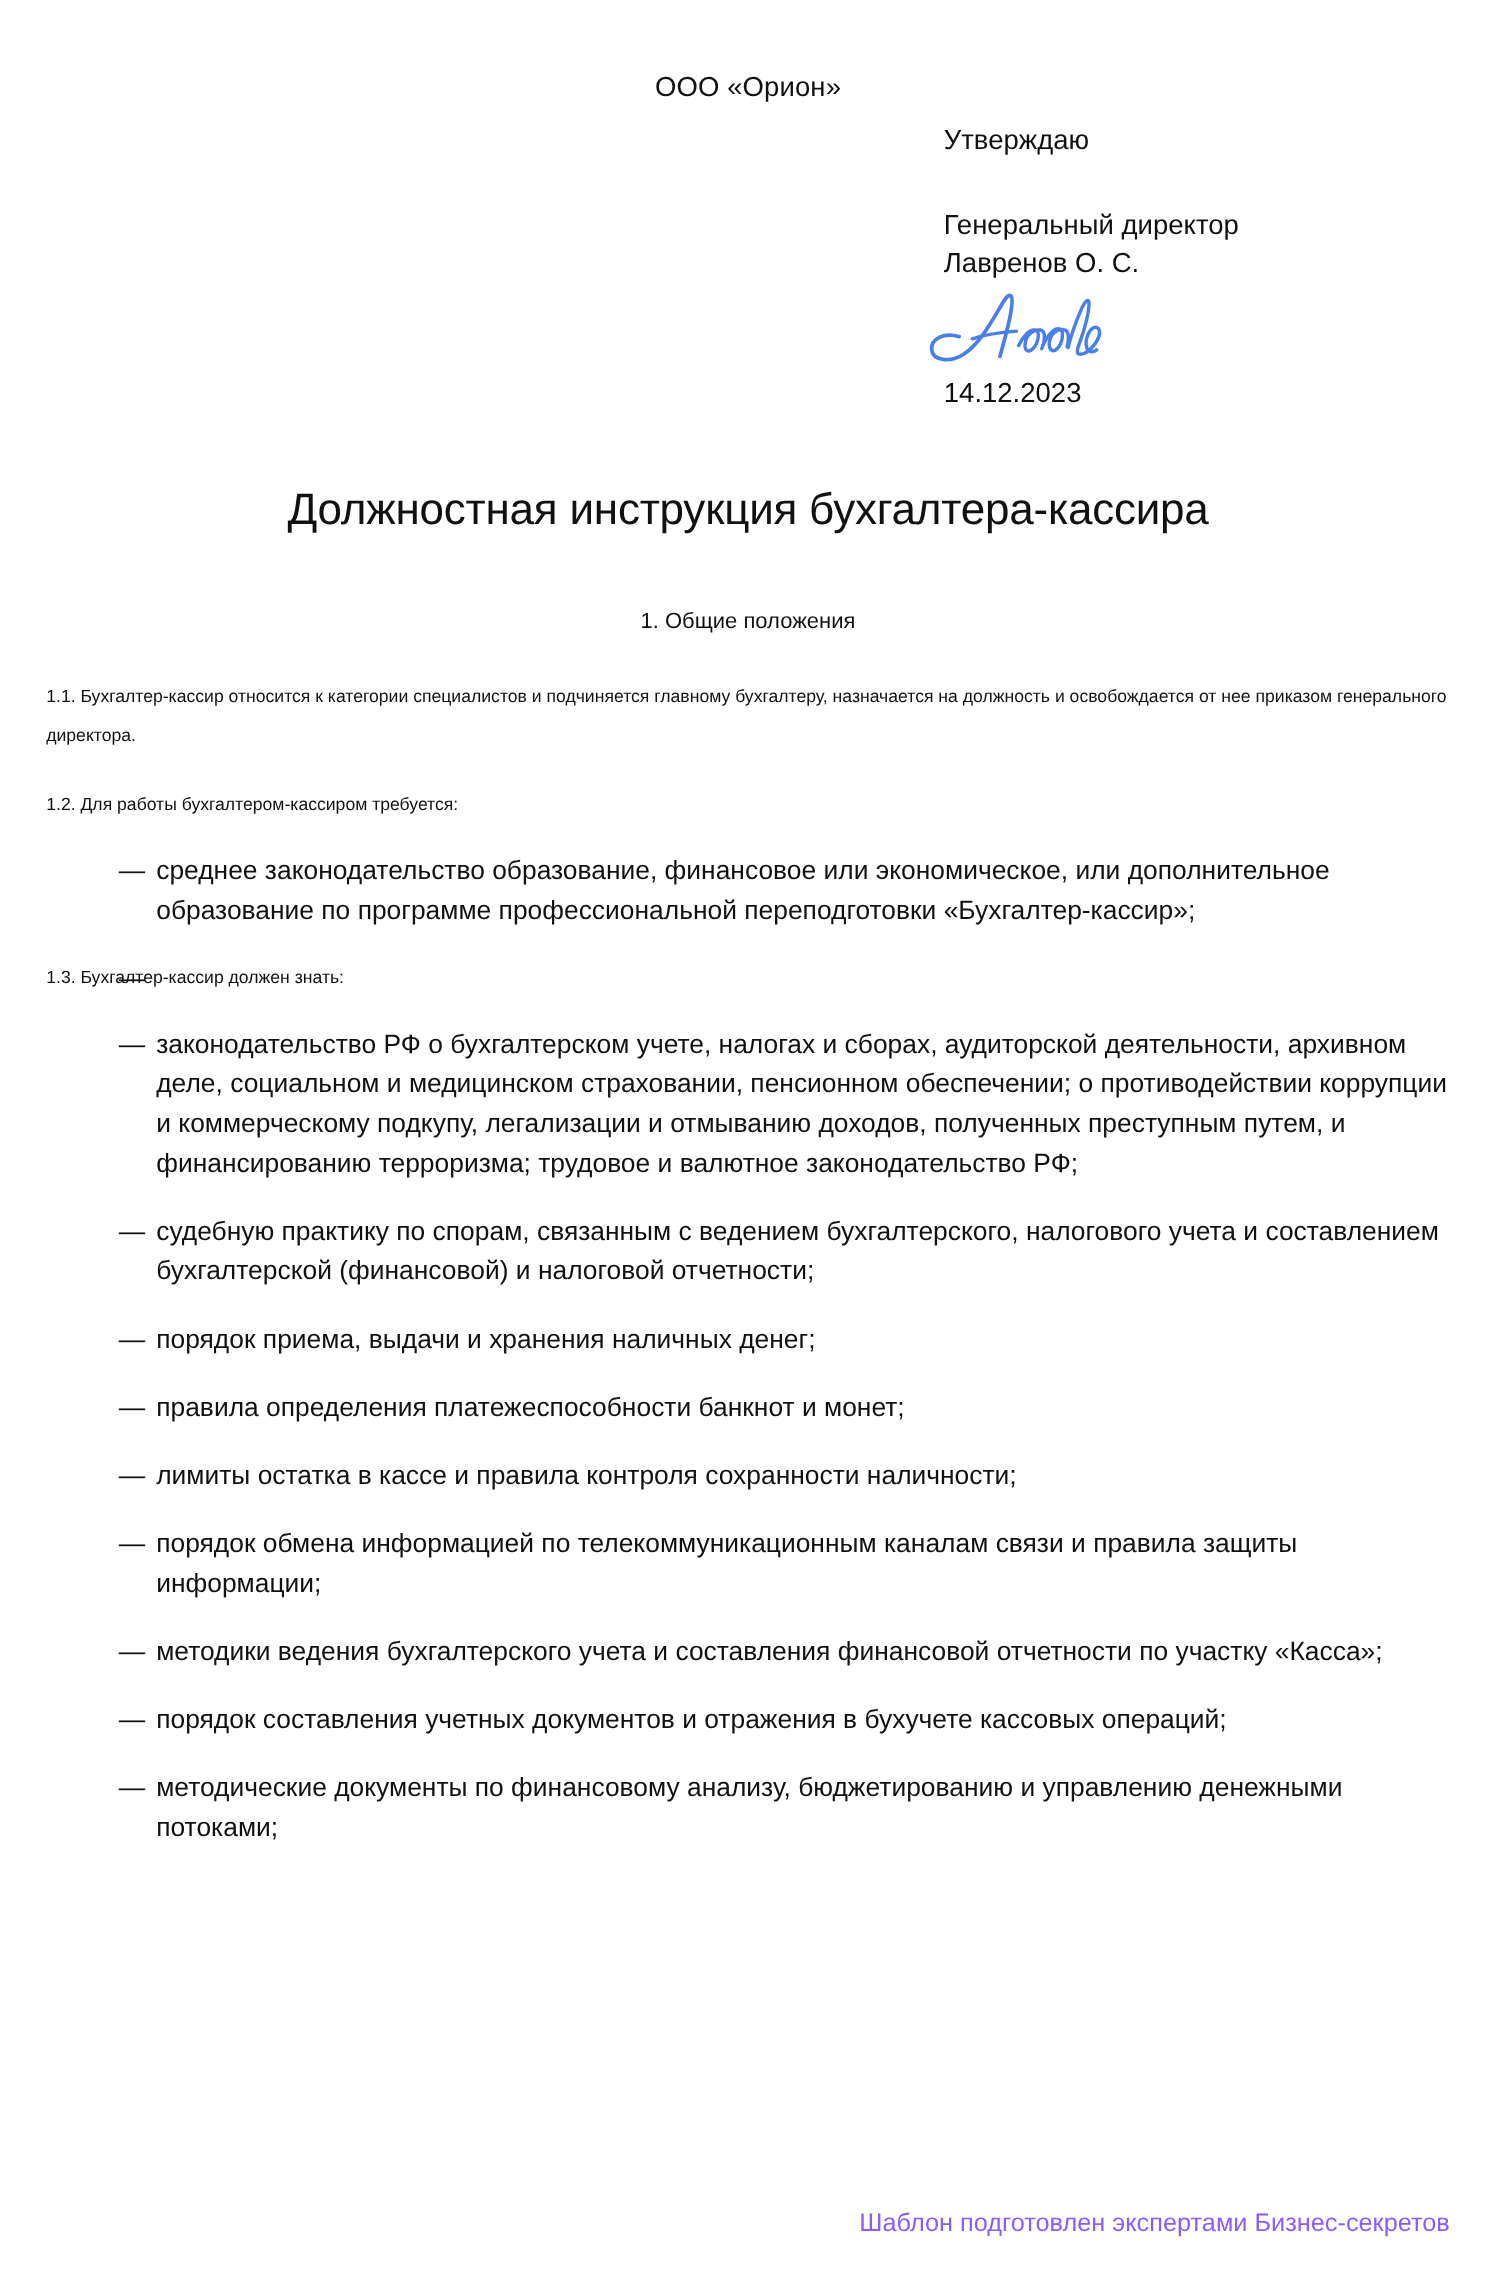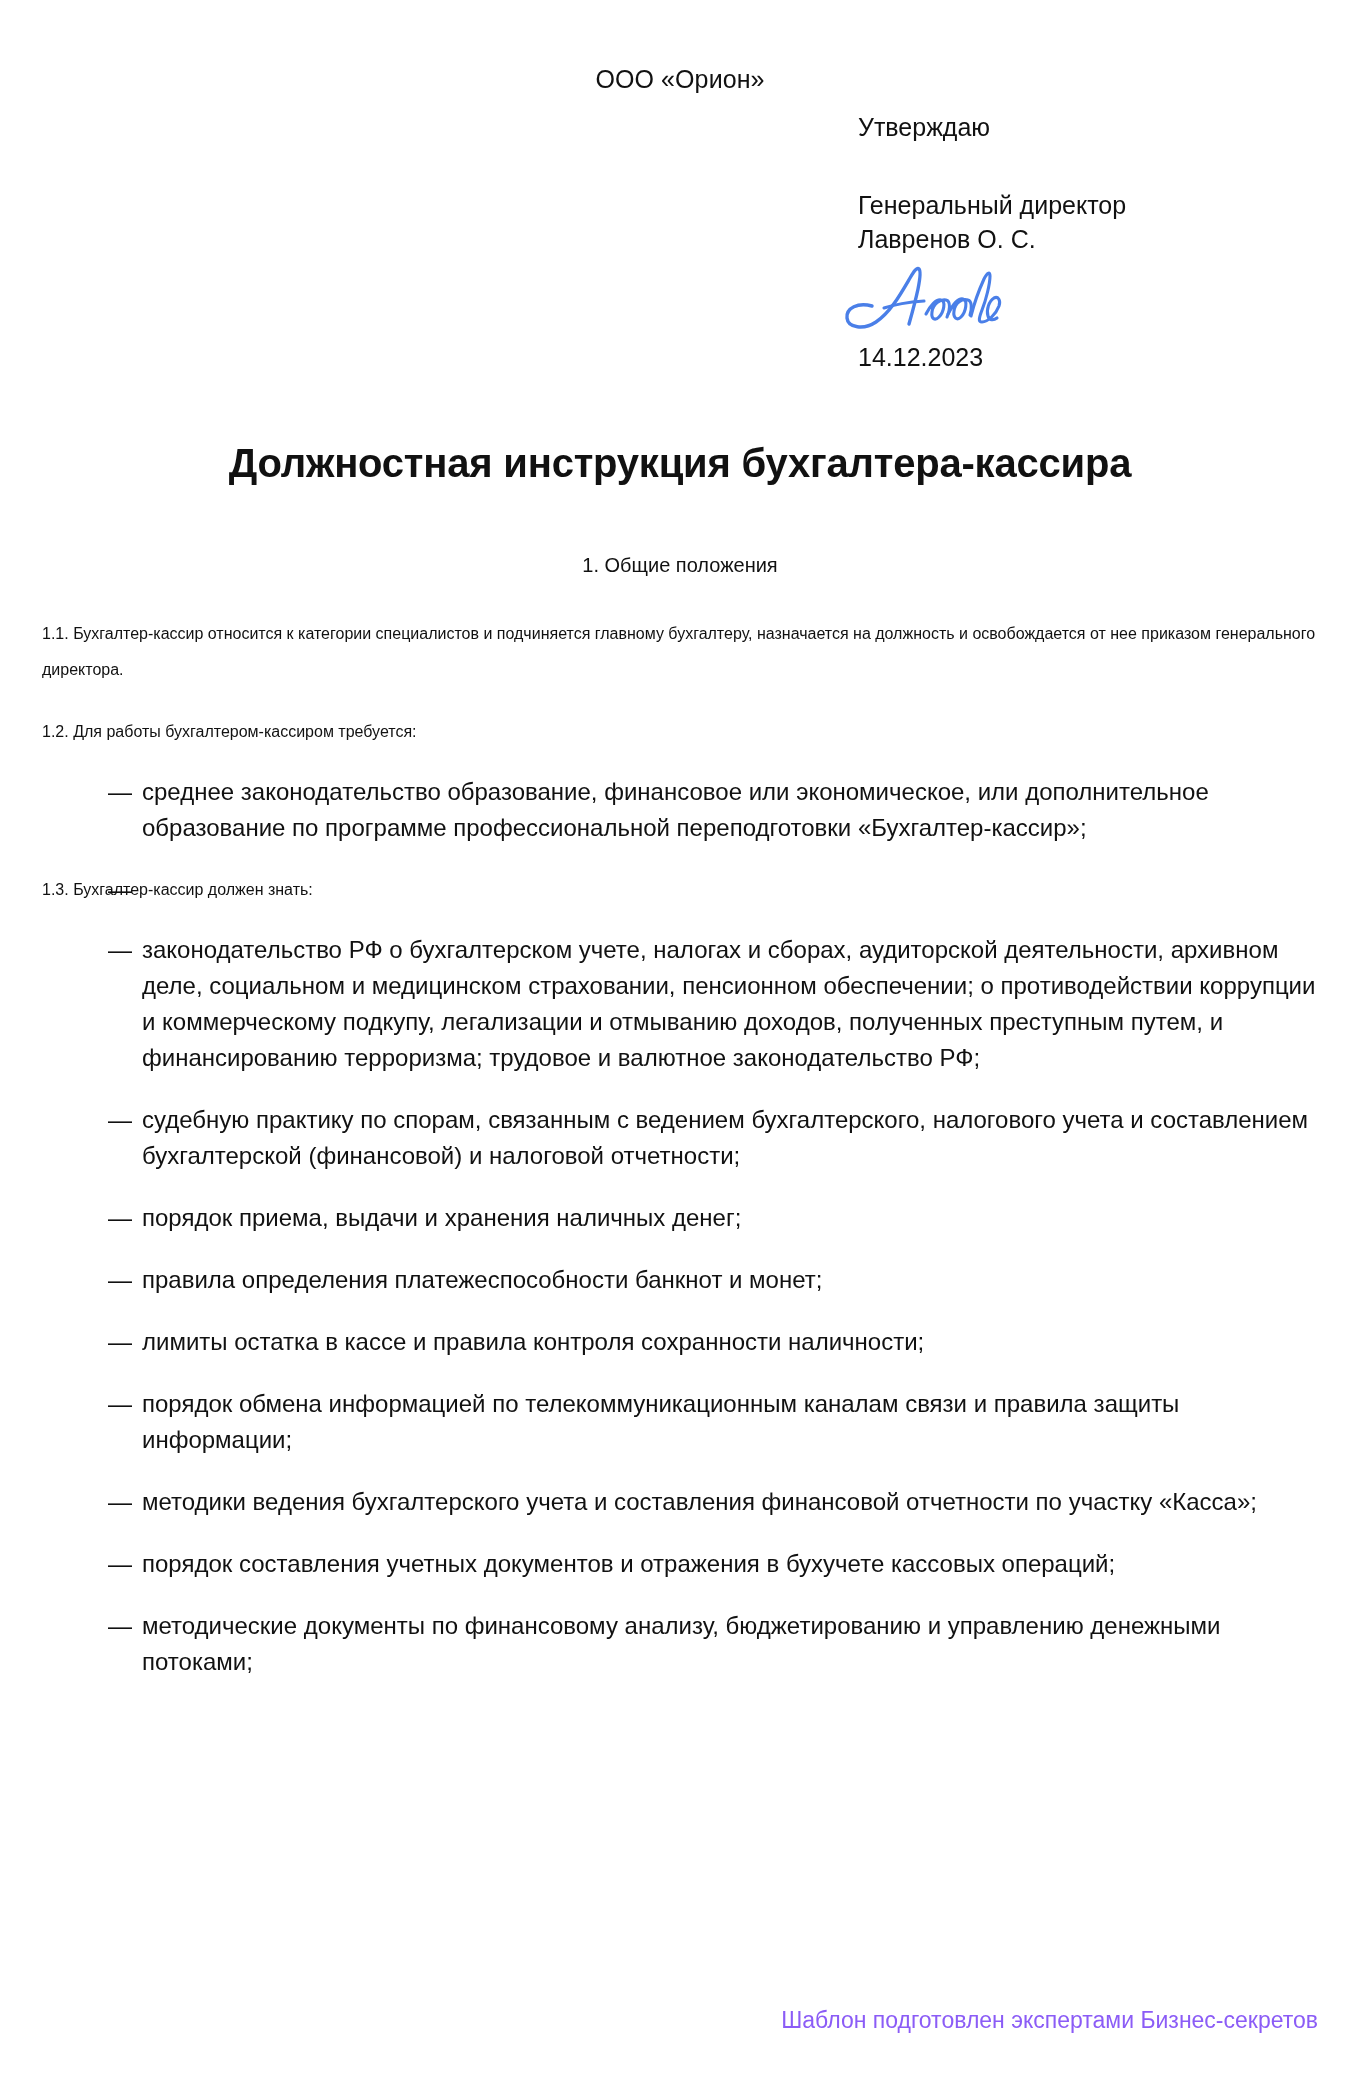--- a/index.html
+++ b/index.html
@@ -72,21 +72,21 @@
 
   
   .doc-title {
     position: absolute;
     top: 437px;
     left: 0;
     width: 1360px;
     text-align: center;
     font-size: 40px;
     line-height: 52px;
-    font-weight: 700;
+    font-weight: 400;
     color: #111111;
     margin: 0;
     letter-spacing: -0.2px;
   }
   .section-title {
     position: absolute;
     top: 545px;
     left: 0;
     width: 1360px;
     text-align: center;

